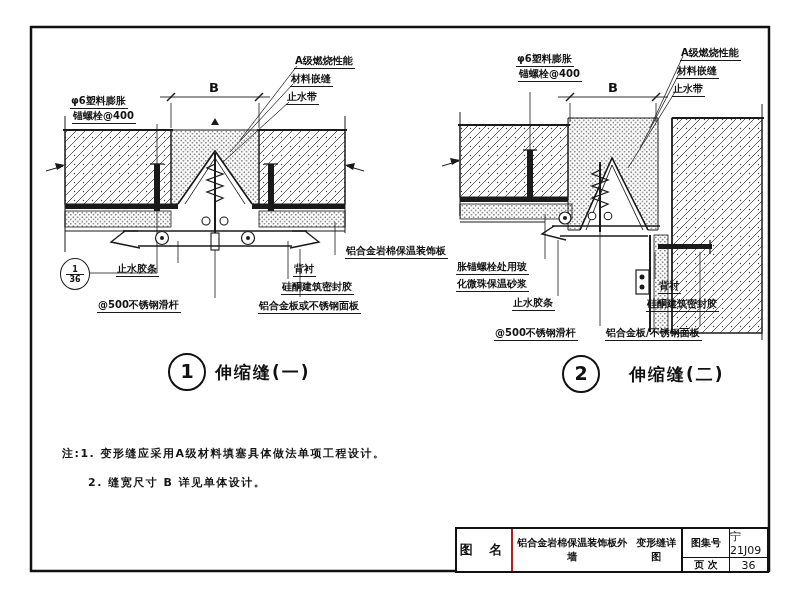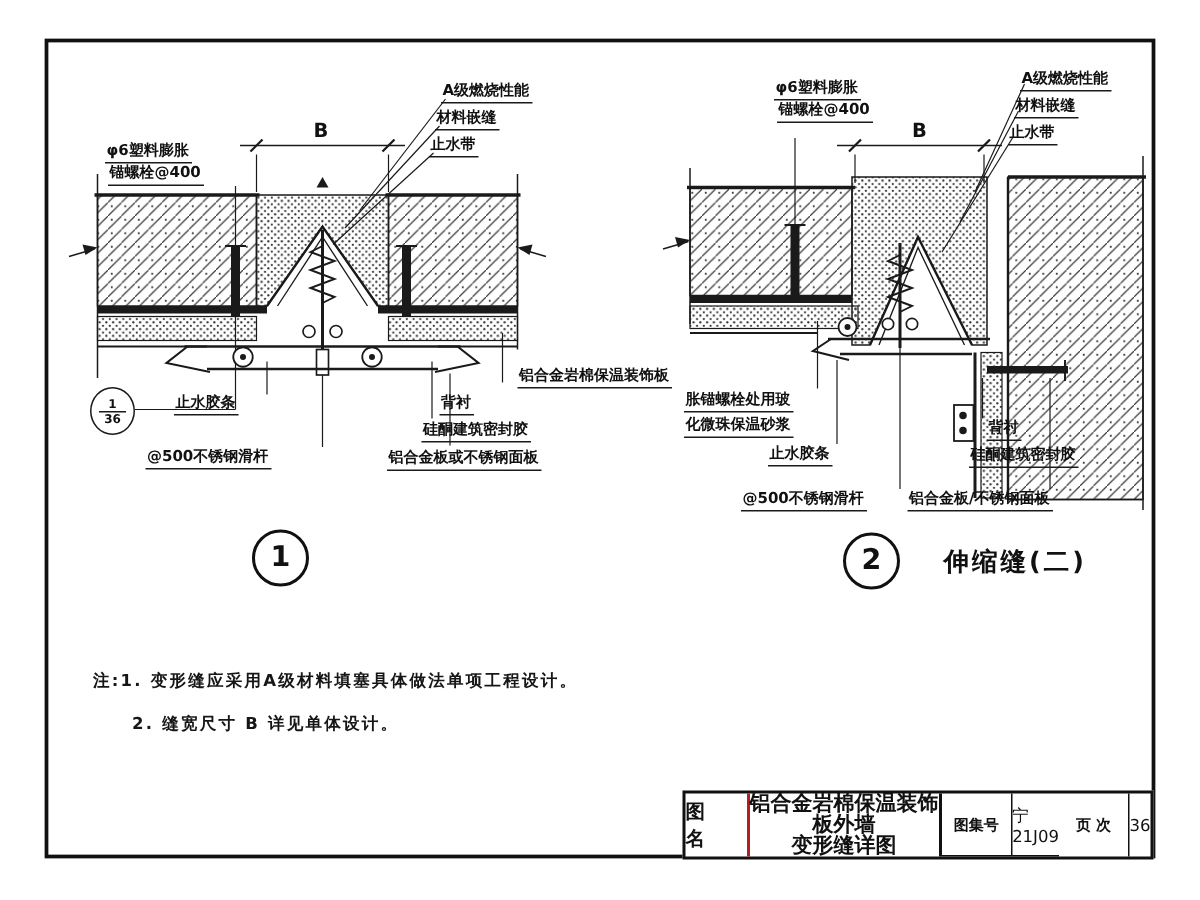--- a/index.html
+++ b/index.html
@@ -14,23 +14,23 @@
   .bubble .t{font-size:8px;font-weight:bold;line-height:9px;}
   .bubble .b{font-size:8px;font-weight:bold;line-height:9px;border-top:1.2px solid #1a1a1a;padding:0 3px;}
   .capcircle{position:absolute;width:34px;height:34px;border:2.5px solid #111;border-radius:50%;
              text-align:center;font-size:19px;font-weight:bold;line-height:32px;background:#fff;}
   .caption{position:absolute;font-size:17px;font-weight:bold;letter-spacing:2px;color:#111;}
   .note{position:absolute;font-size:11px;font-weight:bold;color:#161616;letter-spacing:1.5px;white-space:nowrap;}
   .tb{position:absolute;left:455px;top:527px;width:314px;height:46px;border:2.2px solid #111;
       display:flex;background:#fff;box-sizing:border-box;}
   .tb .c1{width:54px;border-right:2px solid #b91c1c;display:flex;align-items:center;justify-content:center;
           font-size:13px;font-weight:bold;letter-spacing:6px;}
-  .tb .c2{width:168px;border-right:2px solid #111;display:flex;flex-direction:column;align-items:center;
-          justify-content:center;font-size:14px;font-weight:bold;line-height:14px;text-align:center;}
-  .tb .c3{flex:1;display:flex;}
+  .tb .c2{width:168px;border-right:2px solid #111;display:flex;align-items:center;
+          justify-content:center;font-size:10px;font-weight:bold;line-height:14px;text-align:center;}
+  .tb .c3{flex:1;display:flex;flex-direction:column;}
   .tb .row{flex:1;display:flex;}
   .tb .row:first-child{border-bottom:1.6px solid #111;}
   .tb .rl{width:46px;border-right:1.6px solid #111;display:flex;align-items:center;justify-content:center;
           font-size:10px;font-weight:bold;}
   .tb .rv{flex:1;display:flex;align-items:center;justify-content:center;font-size:11px;font-weight:normal;}
 </style>
 </head>
 <body>
 
 <div class="page">
@@ -223,20 +223,21 @@
   <div class="lbl" style="left:258px;top:299px;">铝合金板或不锈钢面板</div>
   <div class="lbl" style="left:116px;top:262px;">止水胶条</div>
   <div class="lbl" style="left:97px;top:298px;">@500不锈钢滑杆</div>
 
   <div class="bubble" style="left:60px;top:258px;">
     <span class="t">1</span>
     <span class="b">36</span>
   </div>
 
   <div class="capcircle" style="left:168px;top:353px;">1</div>
+  <div class="caption" style="left:215px;top:361px;">伸缩缝(一)</div>
 
   <div class="lbl" style="left:516px;top:52px;">φ6塑料膨胀</div>
   <div class="lbl" style="left:518px;top:67px;">锚螺栓@400</div>
   <div class="dim" style="left:608px;top:80px;">B</div>
   <div class="lbl" style="left:680px;top:46px;">A级燃烧性能</div>
   <div class="lbl" style="left:676px;top:64px;">材料嵌缝</div>
   <div class="lbl" style="left:672px;top:82px;">止水带</div>
   <div class="lbl" style="left:456px;top:260px;">胀锚螺栓处用玻</div>
   <div class="lbl" style="left:456px;top:277px;">化微珠保温砂浆</div>
   <div class="lbl" style="left:512px;top:296px;">止水胶条</div>

